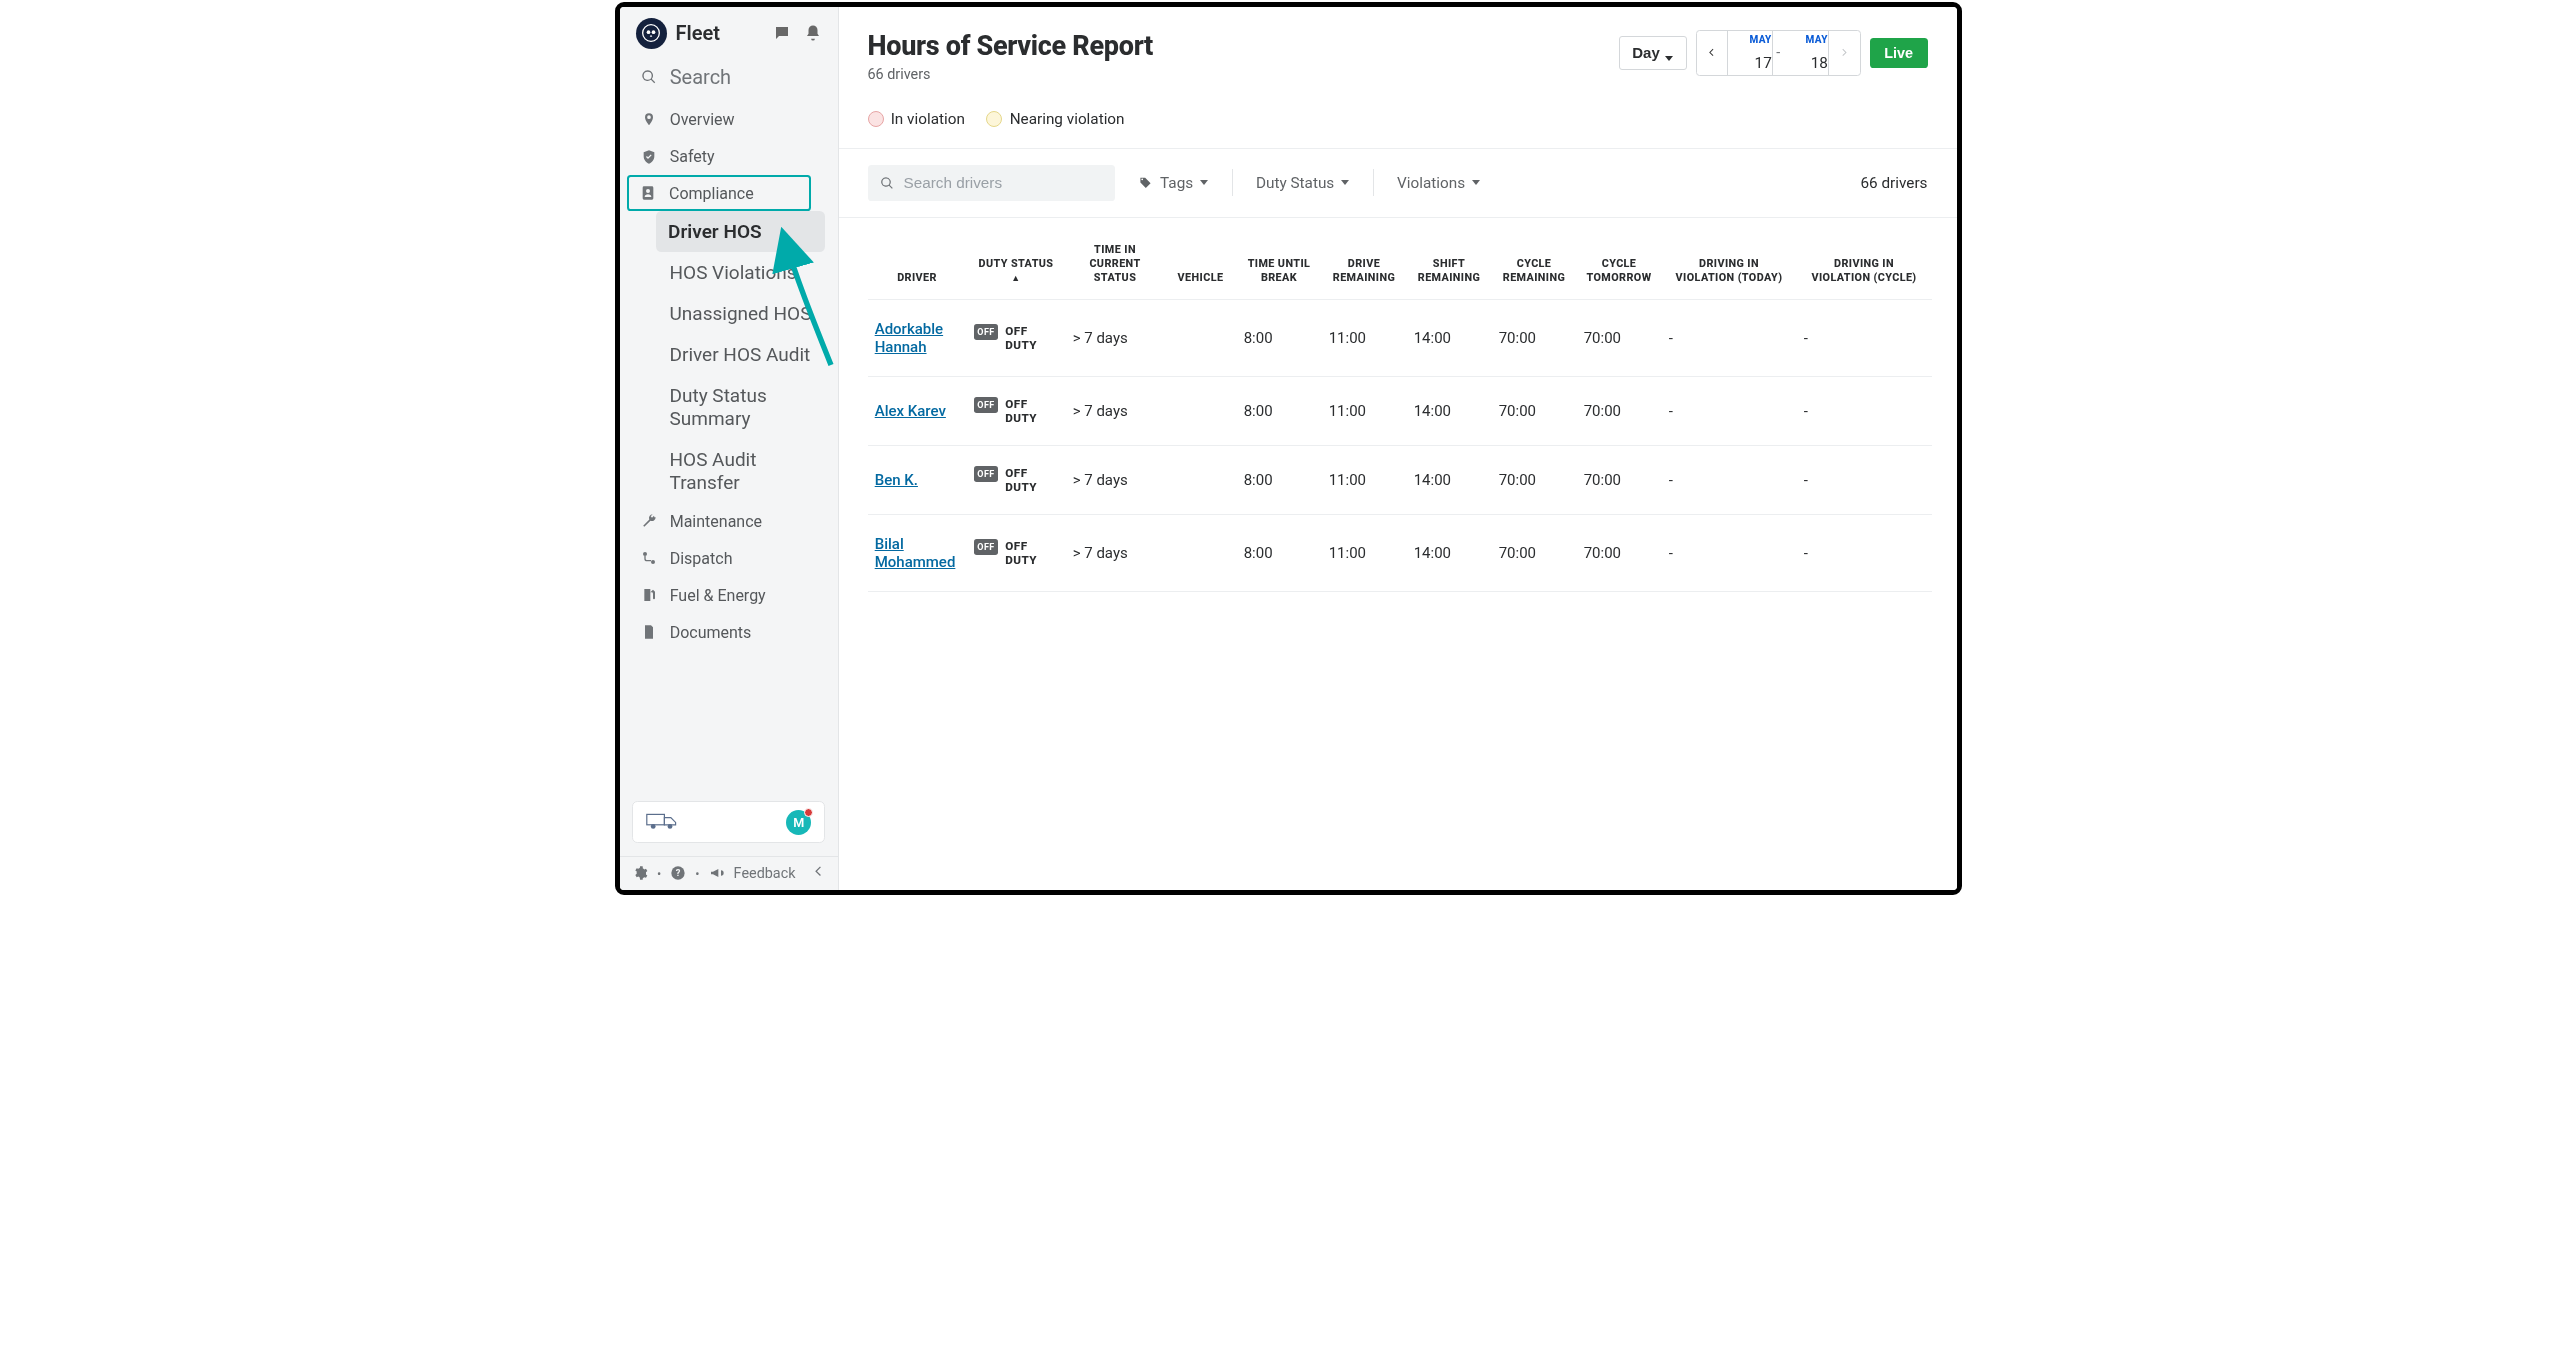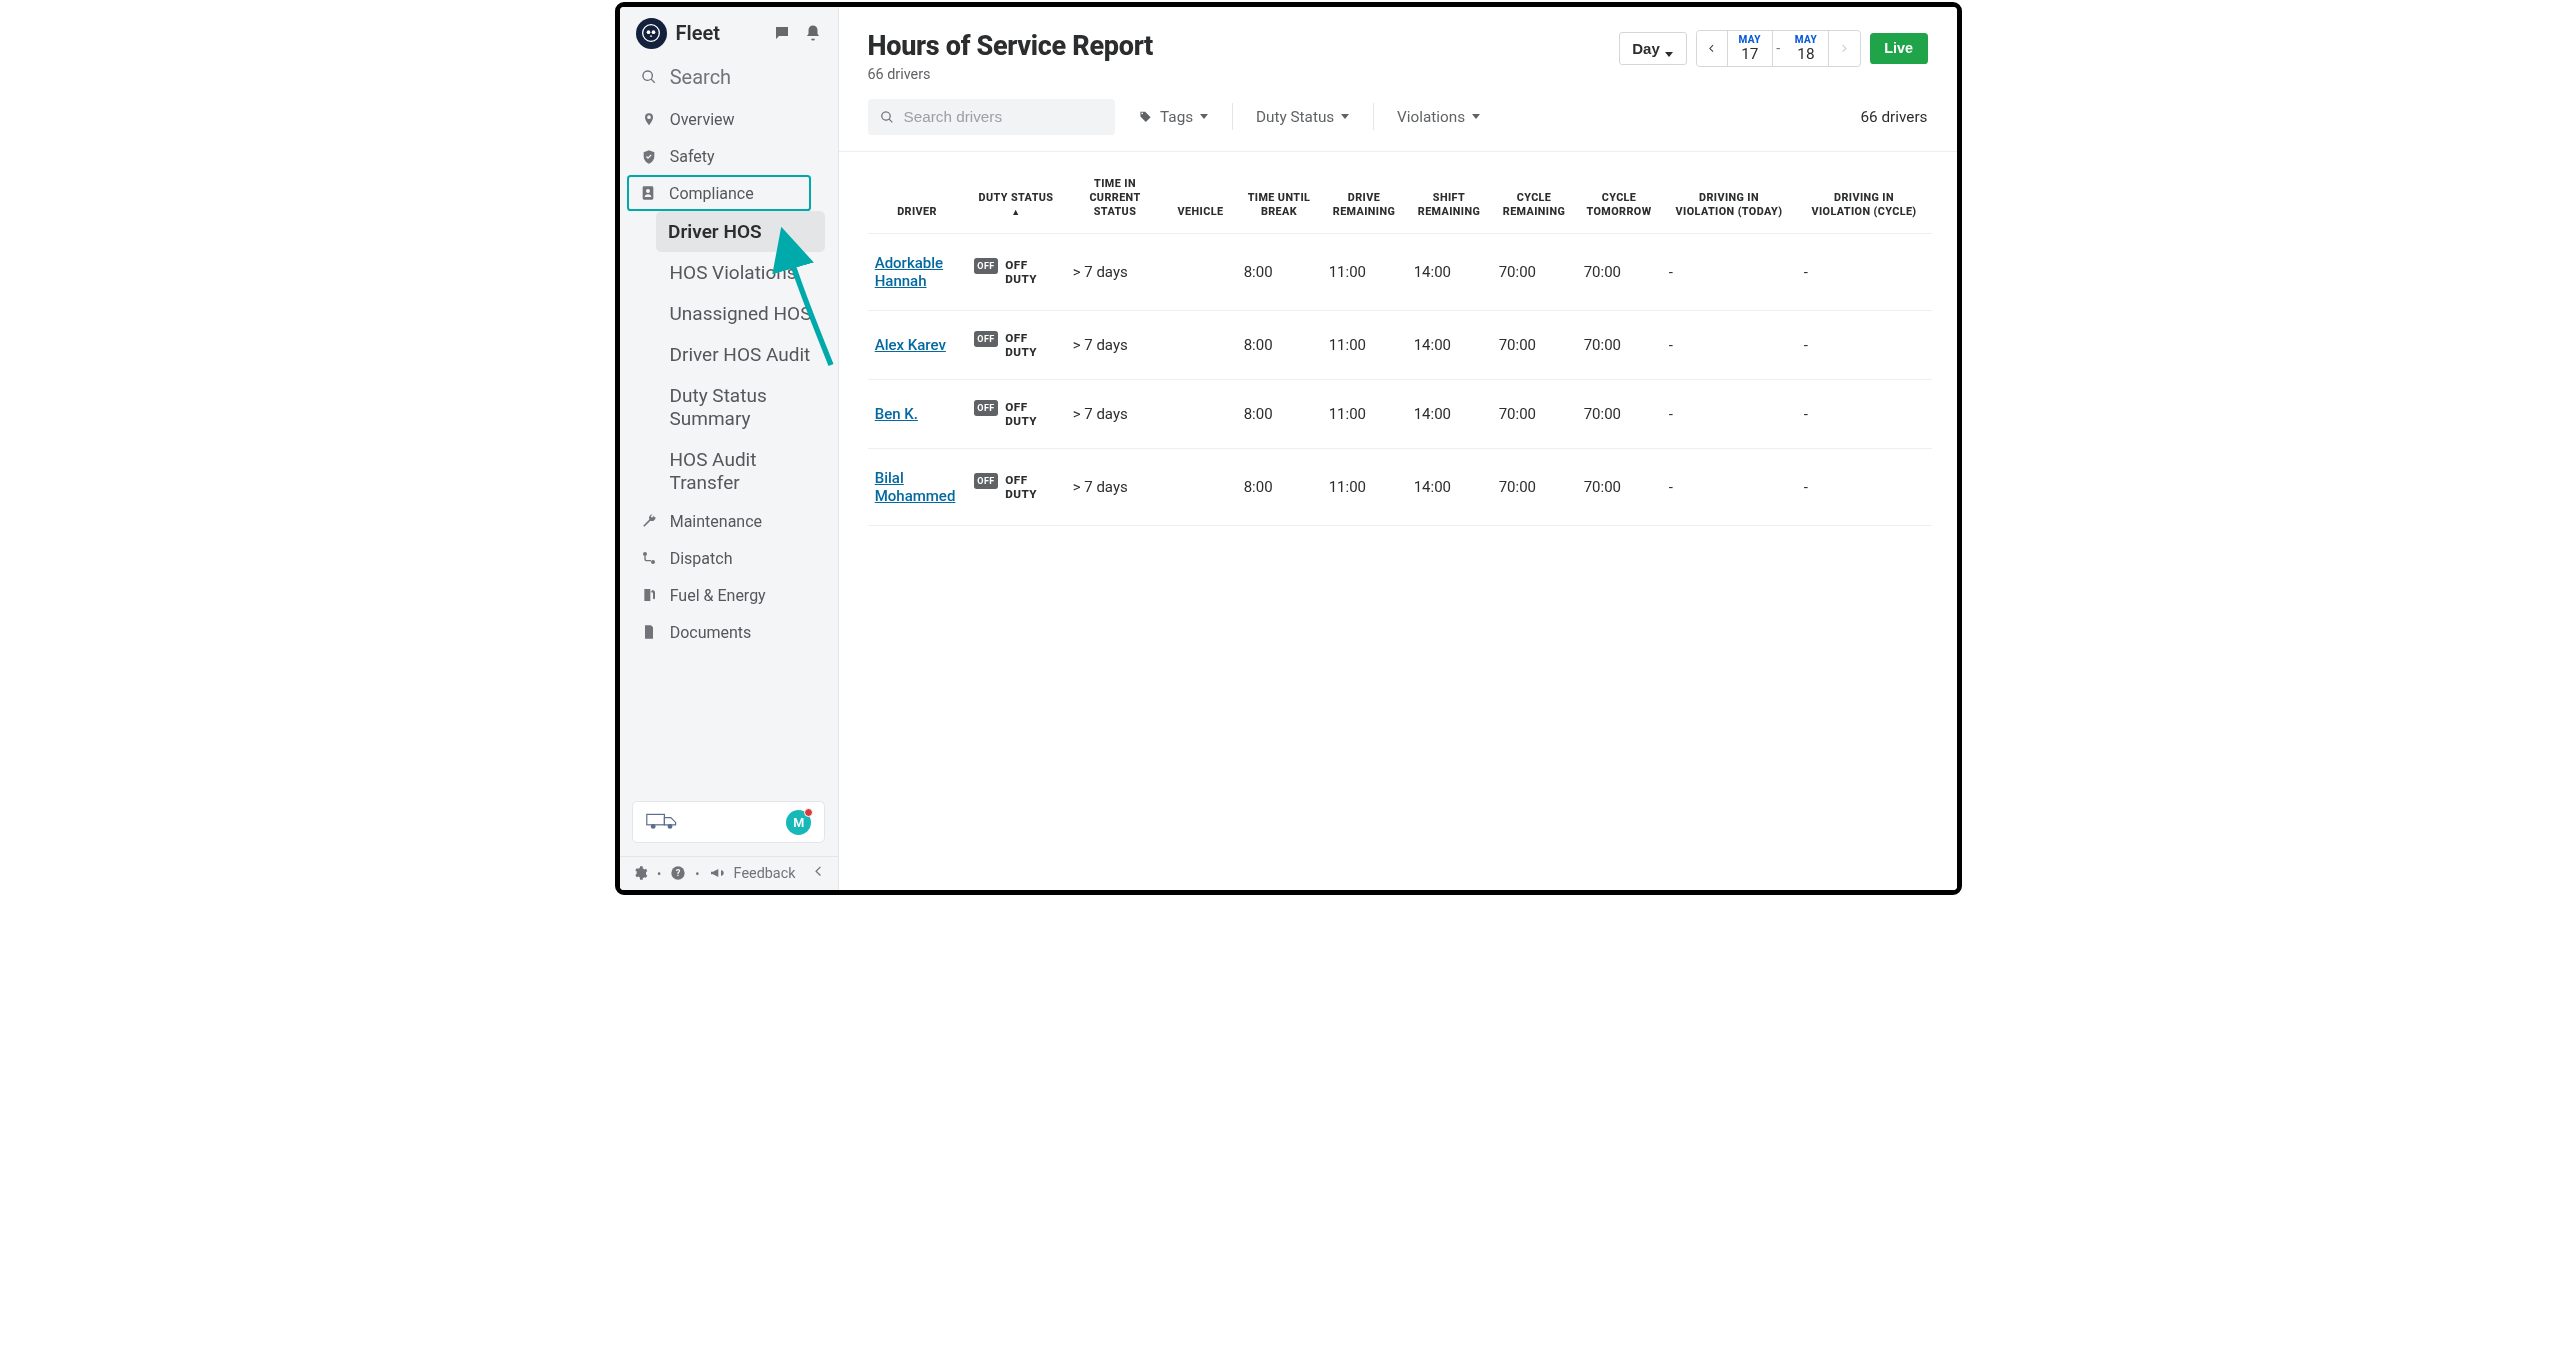--- a/index.html
+++ b/index.html
@@ -138,22 +138,22 @@
   .date-seg{
     border:0.9px solid #d4d7da;border-radius:3.6px;
     display:flex;align-items:stretch;overflow:hidden;
   }
   .date-seg > *{border-right:0.9px solid #d4d7da;}
   .date-seg > *:last-child{border-right:none;}
   .date-arrow{width:31px;display:flex;align-items:center;justify-content:center;cursor:pointer;}
   .date-arrow svg{width:10.8px;height:10.8px;fill:#333;}
   .date-arrow.disabled svg{fill:#c3c6c9;}
   .date-cell{
-    width:45px;text-align:center;padding:2.7px 0;
-    display:flex;flex-direction:column;justify-content:center;
+    width:45px;text-align:right;padding:2.7px 0;
+    display:flex;flex-direction:column;justify-content:center;gap:9px;
   }
   .date-cell .m{font-size:10px;font-weight:800;letter-spacing:0.4px;color:#0b5cd7;}
   .date-cell .d{font-size:15.3px;color:#2b2d2f;}
   .date-dash{display:flex;align-items:center;padding:0 3.6px;color:#707478;border:none;}
   .live-btn{
     background:#1fa449;color:#fff;border:none;border-radius:3.6px;
     padding:7.2px 14.4px;font-size:14.4px;font-weight:700;cursor:pointer;
   }
   
   .legend{
@@ -375,20 +375,30 @@
             <div class="date-arrow disabled">
               <svg viewBox="0 0 24 24">
                   <path d="M9 4l8 8-8 8-1.5-1.5L14 12 7.5 5.5z"></path>
                 </svg>
             </div>
           </div>
           <button class="live-btn">Live</button>
         </div>
       </div>
 
+      <div class="legend">
+        <div class="legend-item">
+          <span class="swatch sw-red"></span>
+          <span>In violation</span>
+        </div>
+        <div class="legend-item">
+          <span class="swatch sw-yellow"></span>
+          <span>Nearing violation</span>
+        </div>
+      </div>
 
       <div class="filter-bar">
         <div class="search-pill">
           <svg viewBox="0 0 24 24">
               <path d="M10 2a8 8 0 1 0 4.9 14.3l5 5 1.4-1.4-5-5A8 8 0 0 0 10 2zm0 2a6 6 0 1 1 0 12 6 6 0 0 1 0-12z"></path>
             </svg>
           <input placeholder="Search drivers" style="">
         </div>
         <div class="filter-chip">
           <svg viewBox="0 0 24 24" style="width:14.4px;height:14.4px;fill:#606366">

